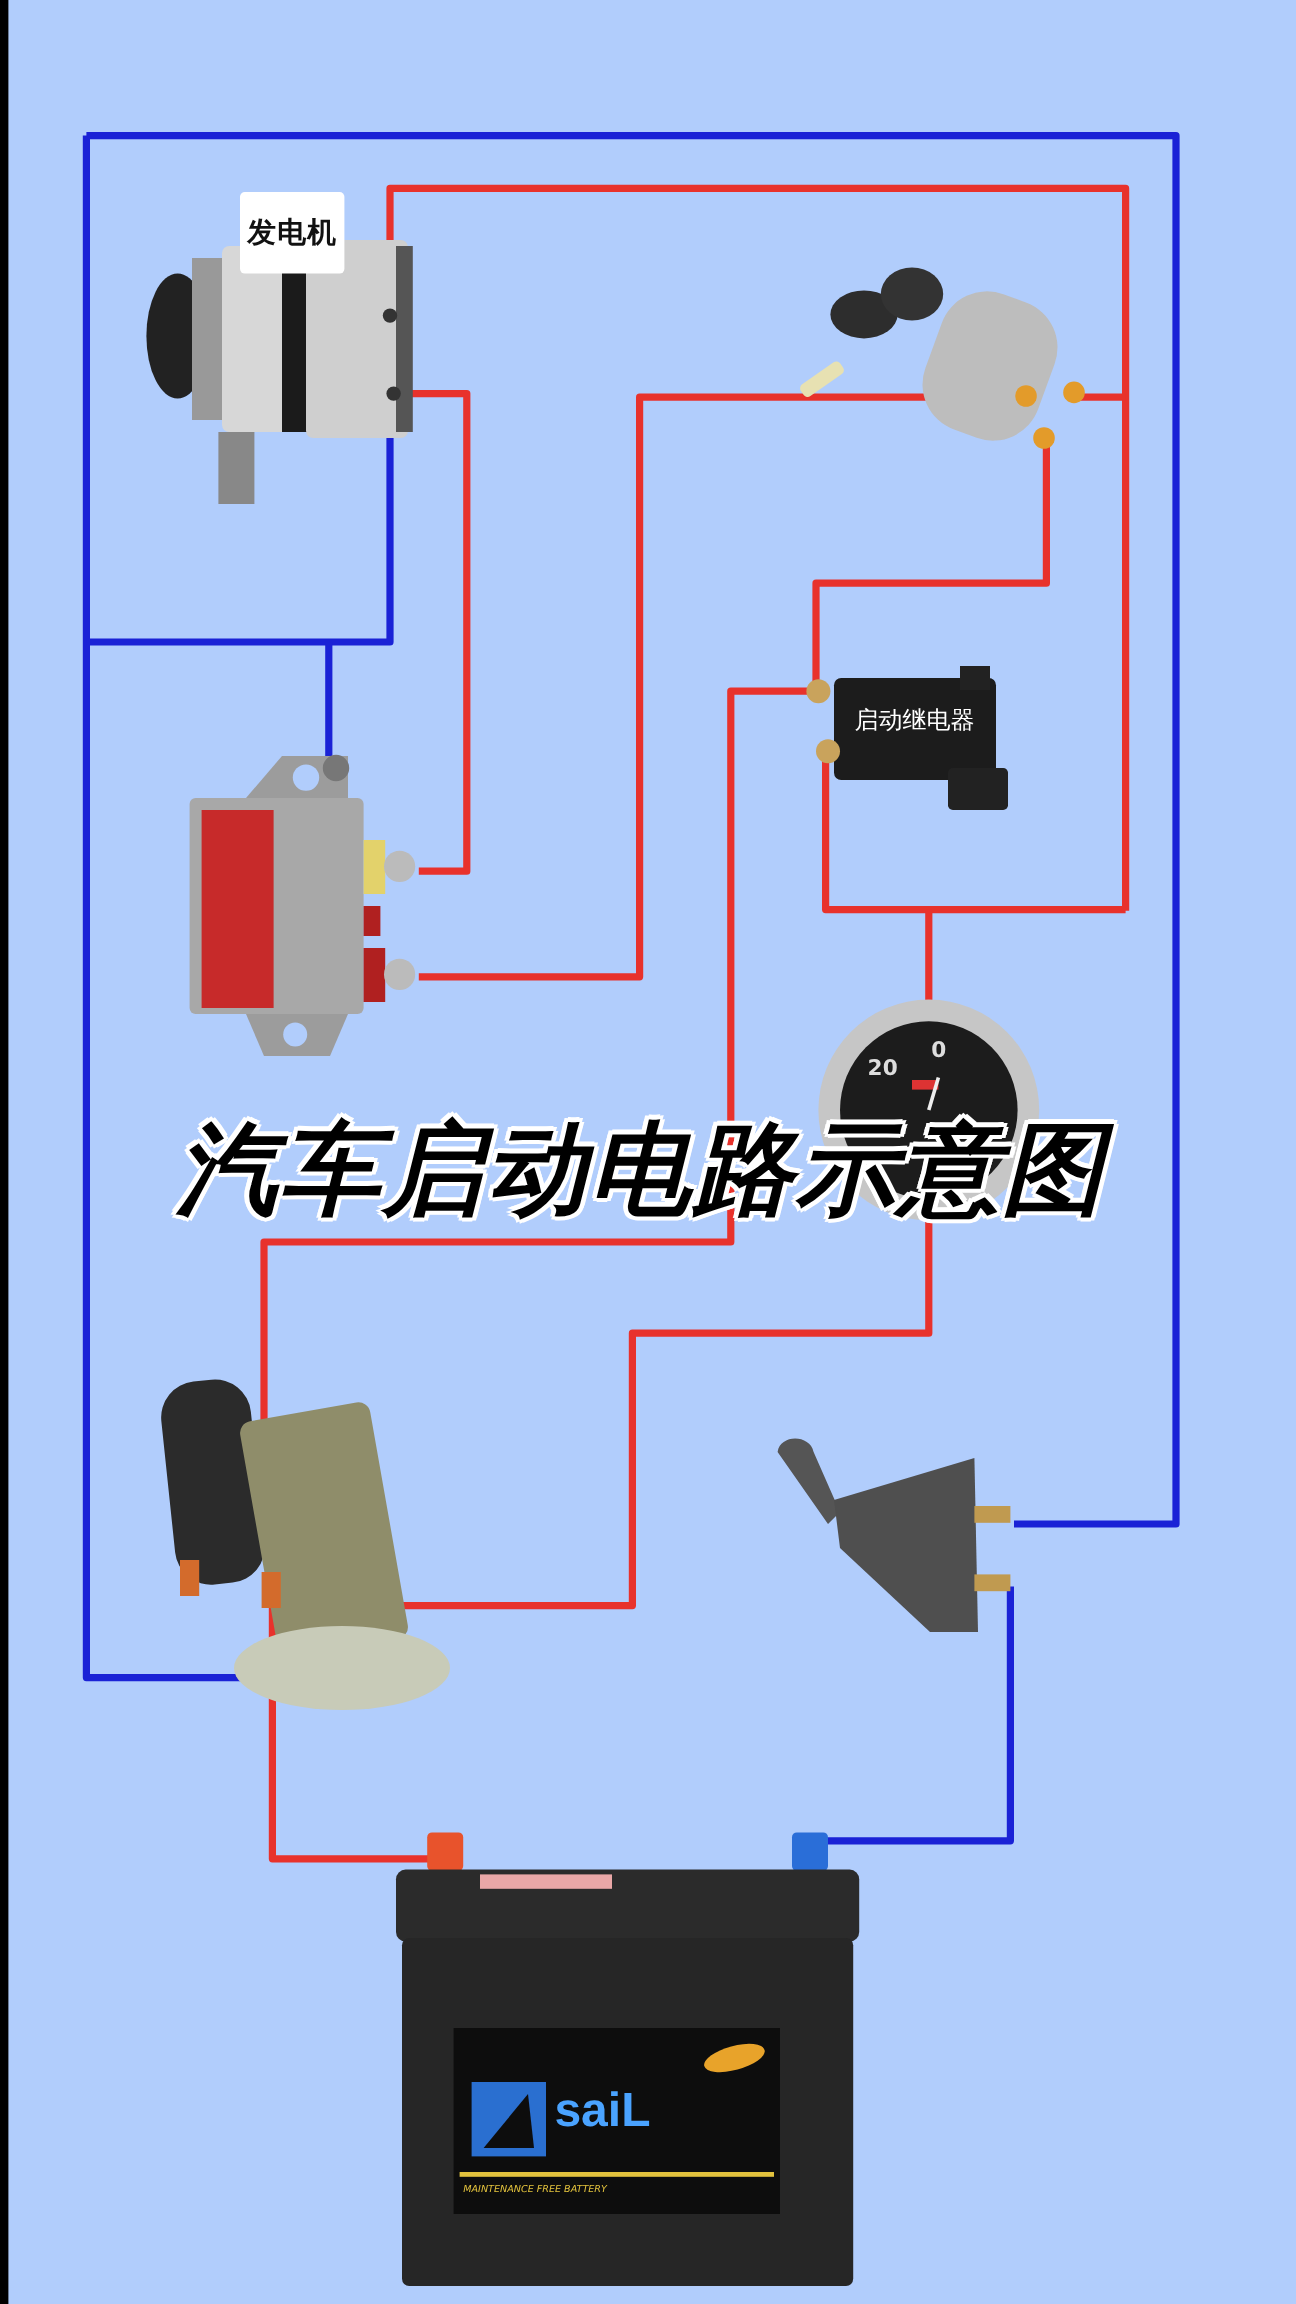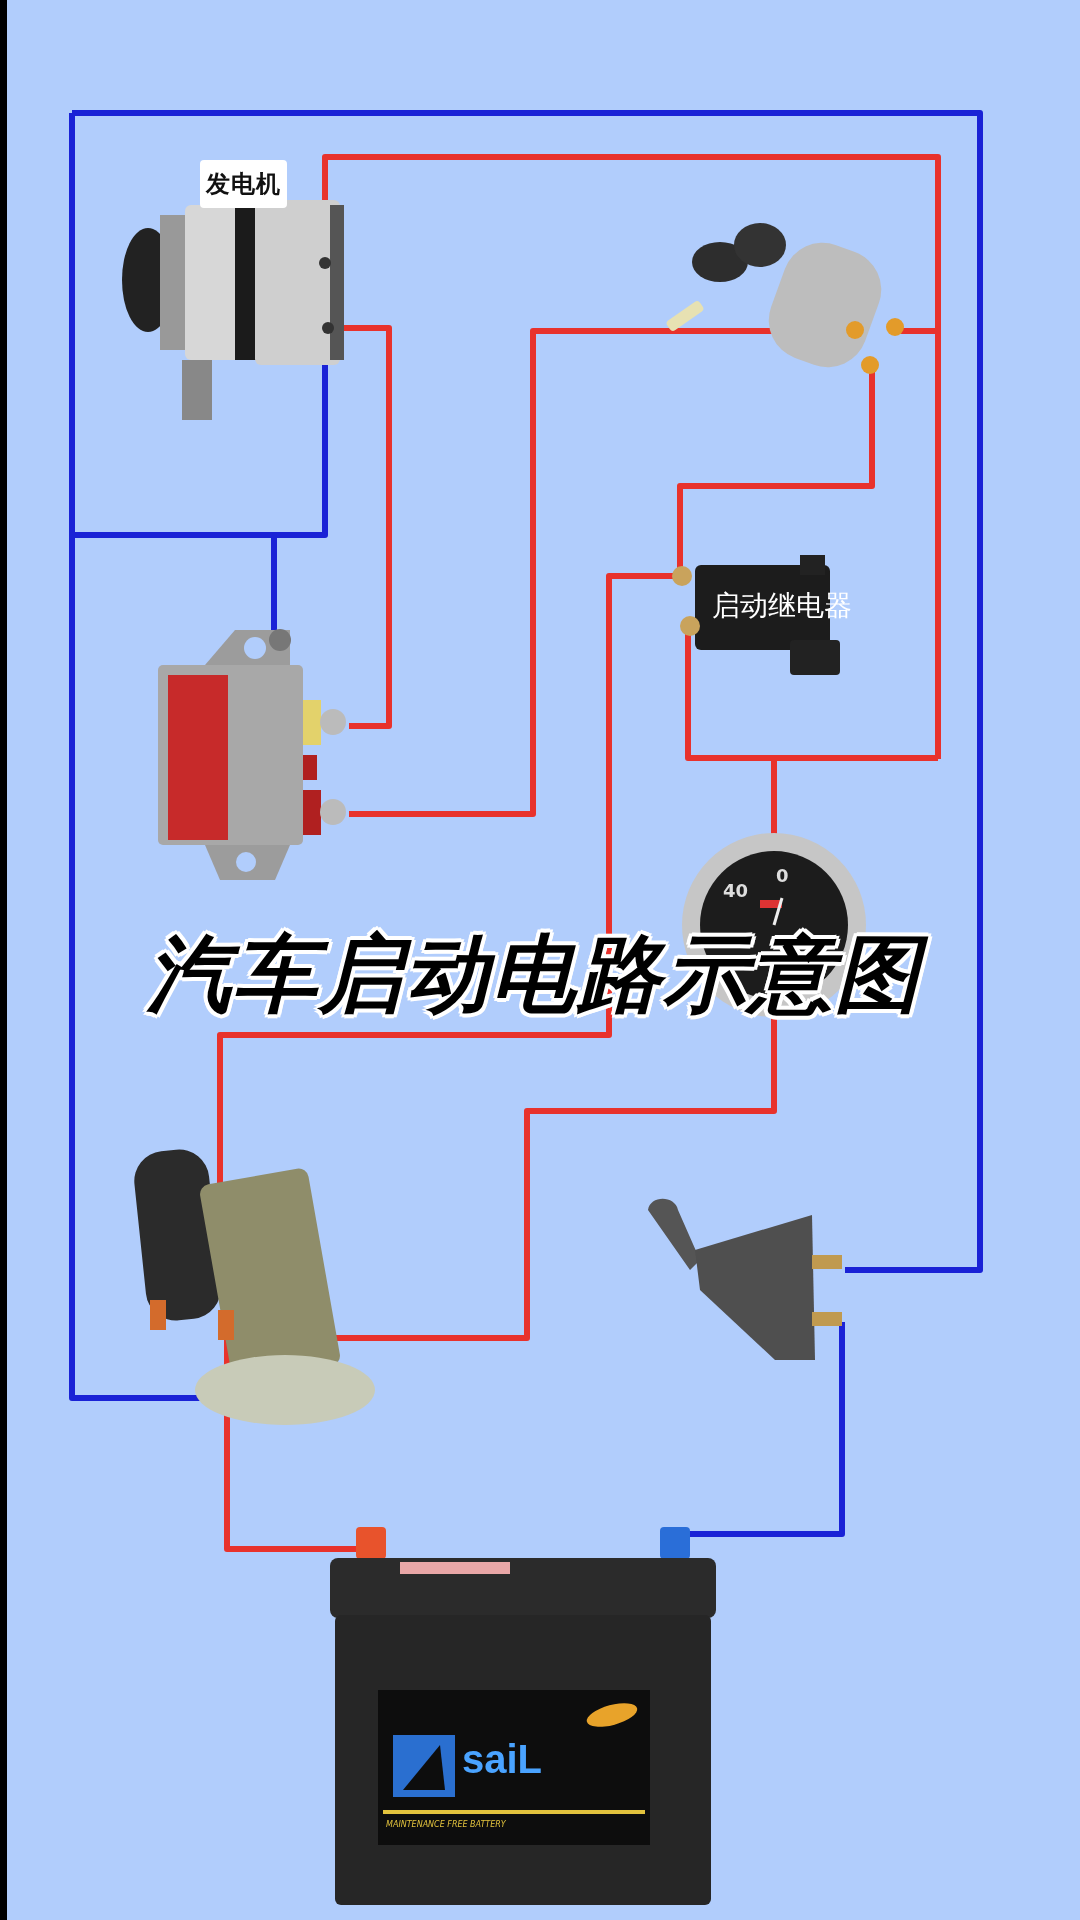--- a/index.html
+++ b/index.html
@@ -1,22 +1,22 @@
 <!DOCTYPE html>
 <html><head>
 <meta charset="utf-8">
 <style>
   html, body { margin:0; padding:0; }
   body { width:1080px; height:1920px; background:#b1cdfc; position:relative; overflow:hidden; font-family:"DejaVu Sans", sans-serif; }
   .edge-left { position:absolute; left:0; top:0; width:7px; height:1920px; background:#000; }
   .wires { position:absolute; left:0; top:0; }
-  .label-small { position:absolute; font-weight:bold; color:#111; background:#fff; padding:8px 6px; border-radius:4px; font-size:24px; letter-spacing:1px; }
+  .label-small { position:absolute; font-weight:bold; color:#111; background:#fff; padding:18px 6px; border-radius:4px; font-size:24px; letter-spacing:1px; }
   .title { position:absolute; left:147px; top:918px; width:790px; text-align:left; font-size:84px; font-weight:bold; font-style:italic; color:#000; letter-spacing:2px;
     text-shadow: 4px 0 #fff, -4px 0 #fff, 0 4px #fff, 0 -4px #fff, 3px 3px #fff, -3px -3px #fff, 3px -3px #fff, -3px 3px #fff; font-family:"DejaVu Sans", sans-serif; }
-  .relay-label { position:absolute; left:712px; top:587px; color:#fff; font-size:28px; }
+  .relay-label { position:absolute; left:712px; top:587px; color:#fff; font-size:20px; }
   .gauge-num { position:absolute; color:#ddd; font-size:18px; font-weight:bold; }
 </style>
 </head>
 <body>
 
 <div class="edge-left"></div>
 
 <svg class="wires" width="1080" height="1920">
   <g fill="none" stroke="#1a22d6" stroke-width="6" stroke-linejoin="round">
     <polyline points="72,113 980,113 980,1270 845,1270"></polyline>
@@ -115,19 +115,19 @@
     <rect x="393" y="1735" width="62" height="62" fill="#2a6fd0"></rect>
     <path d="M403,1790 L440,1745 L445,1790 Z" fill="#0d0d0d"></path>
     <ellipse cx="612" cy="1715" rx="26" ry="10" fill="#e8a32a" transform="rotate(-15 612 1715)"></ellipse>
     <rect x="383" y="1810" width="262" height="4" fill="#e2c23d"></rect>
   </g>
 </svg>
 
 <div class="label-small" style="left:200px; top:160px;">发电机</div>
 <div class="relay-label">启动继电器</div>
 
-<div class="gauge-num" style="left:723px; top:880px;">40</div>
+<div class="gauge-num" style="left:723px; top:880px;">20</div>
 <div class="gauge-num" style="left:776px; top:865px;">0</div>
 
 <div style="position:absolute; left:462px; top:1737px; font-size:40px; font-weight:bold; color:#4aa3ff; font-family:'Liberation Sans', sans-serif;">saiL</div>
 <div style="position:absolute; left:386px; top:1820px; font-size:8px; color:#e2c23d; font-style:italic;">MAINTENANCE FREE BATTERY</div>
 
 <div class="title">汽车启动电路示意图</div>
 
 </body></html>

